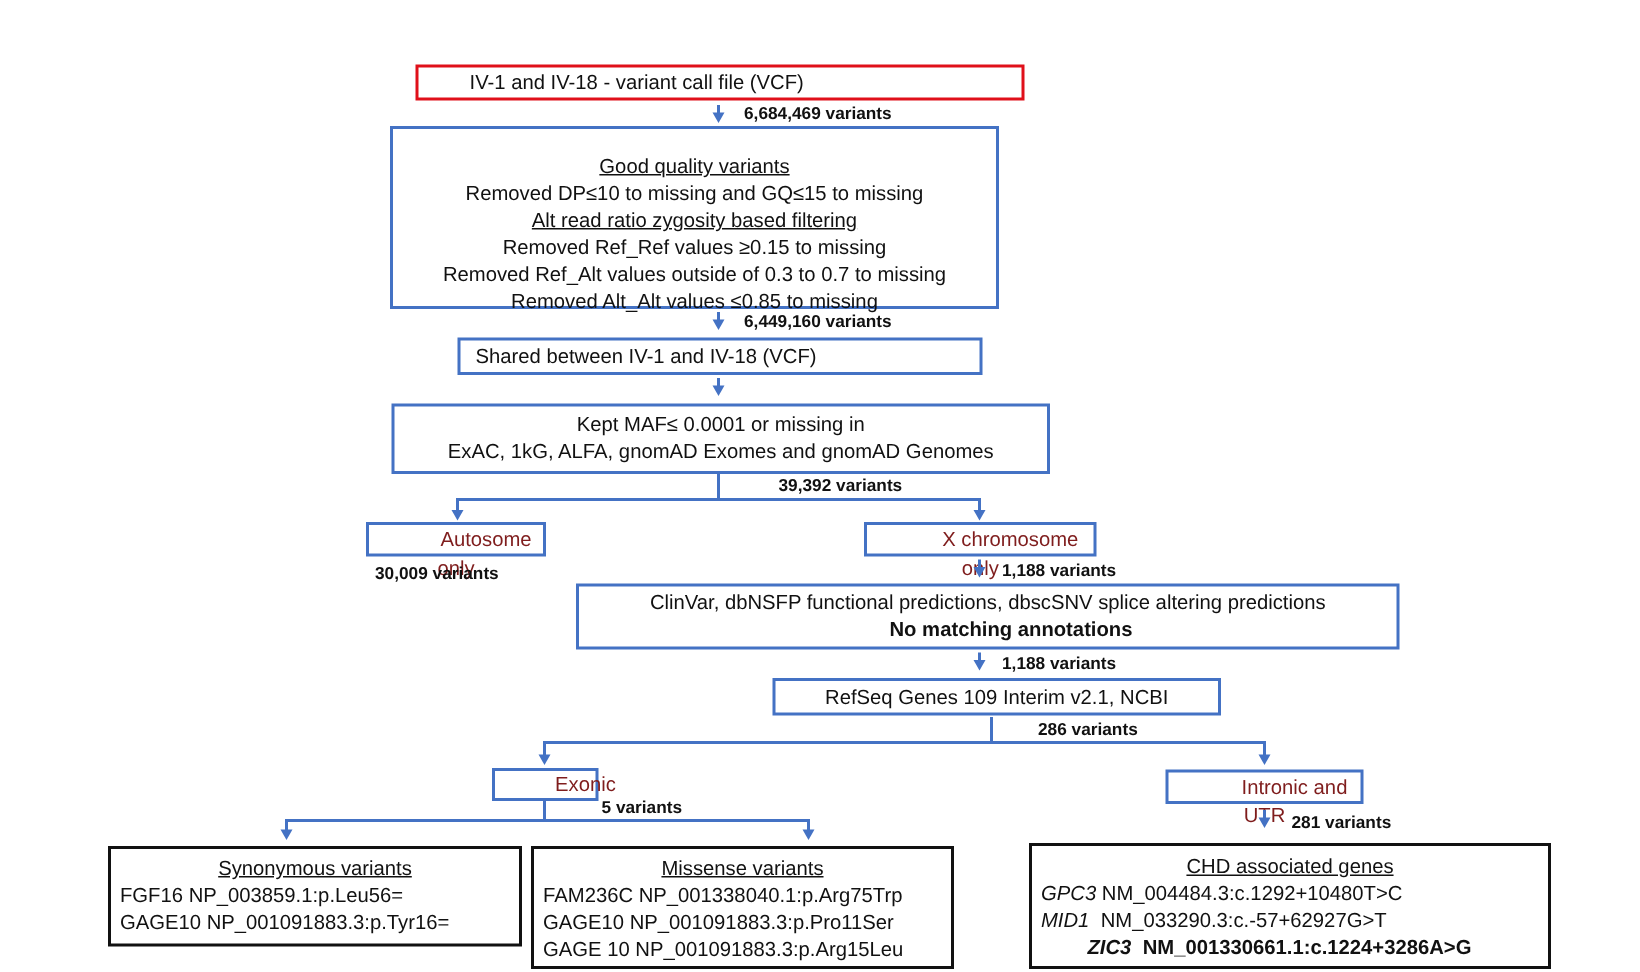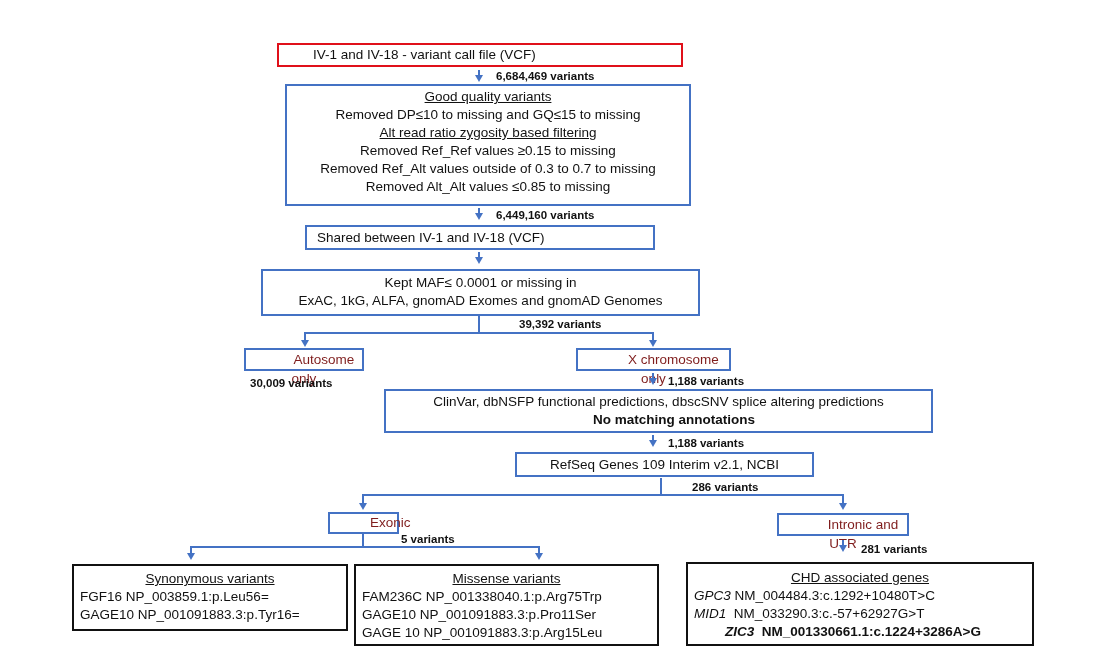--- a/index.html
+++ b/index.html
@@ -34,21 +34,21 @@
 
 <div id="canvas">
 
   <div class="box red" style="left:277px; top:43px; width:406px; height:24px; line-height:20px; text-align:left; padding-left:34px;">
     <span>IV-1 and IV-18 - variant call file (VCF)</span>
   </div>
   <div class="line" style="left:478px; top:70px; width:2px; height:6px;"></div>
   <div class="arrow" style="left:475px; top:75px;"></div>
   <div class="count" style="left:496px; top:69px;">6,684,469 variants</div>
 
-  <div class="box" style="left:285px; top:84px; width:406px; height:122px; padding-top:2px;">
+  <div class="box" style="left:260px; top:84px; width:406px; height:122px; padding-top:16px;">
     <div class="u">Good quality variants</div>
     <div>Removed DP≤10 to missing and GQ≤15 to missing</div>
     <div class="u">Alt read ratio zygosity based filtering</div>
     <div>Removed Ref_Ref values ≥0.15 to missing</div>
     <div>Removed Ref_Alt values outside of 0.3 to 0.7 to missing</div>
     <div>Removed Alt_Alt values ≤0.85 to missing</div>
   </div>
   <div class="line" style="left:478px; top:208px; width:2px; height:6px;"></div>
   <div class="arrow" style="left:475px; top:213px;"></div>
   <div class="count" style="left:496px; top:208px;">6,449,160 variants</div>
@@ -120,21 +120,21 @@
   <div class="line" style="left:842px; top:540px; width:2px; height:6px;"></div>
   <div class="arrow" style="left:839px; top:545px;"></div>
   <div class="count" style="left:861px; top:542px;">281 variants</div>
 
   <div class="box black" style="left:72px; top:564px; width:276px; height:67px; padding-top:4px;">
     <div class="u">Synonymous variants</div>
     <div class="row lines-left">FGF16  NP_003859.1:p.Leu56=</div>
     <div class="row lines-left">GAGE10  NP_001091883.3:p.Tyr16=</div>
   </div>
 
-  <div class="box black" style="left:354px; top:564px; width:305px; height:82px; padding-top:4px;">
+  <div class="box black" style="left:354px; top:564px; width:282px; height:82px; padding-top:4px;">
     <div class="u">Missense variants</div>
     <div class="row lines-left">FAM236C  NP_001338040.1:p.Arg75Trp</div>
     <div class="row lines-left">GAGE10  NP_001091883.3:p.Pro11Ser</div>
     <div class="row lines-left">GAGE 10  NP_001091883.3:p.Arg15Leu</div>
   </div>
 
   <div class="box black" style="left:686px; top:562px; width:348px; height:84px; padding-top:5px;">
     <div class="u">CHD associated genes</div>
     <div class="row lines-left">
       <span class="i">GPC3</span><span style="white-space:pre;"> NM_004484.3:c.1292+10480T&gt;C</span>

